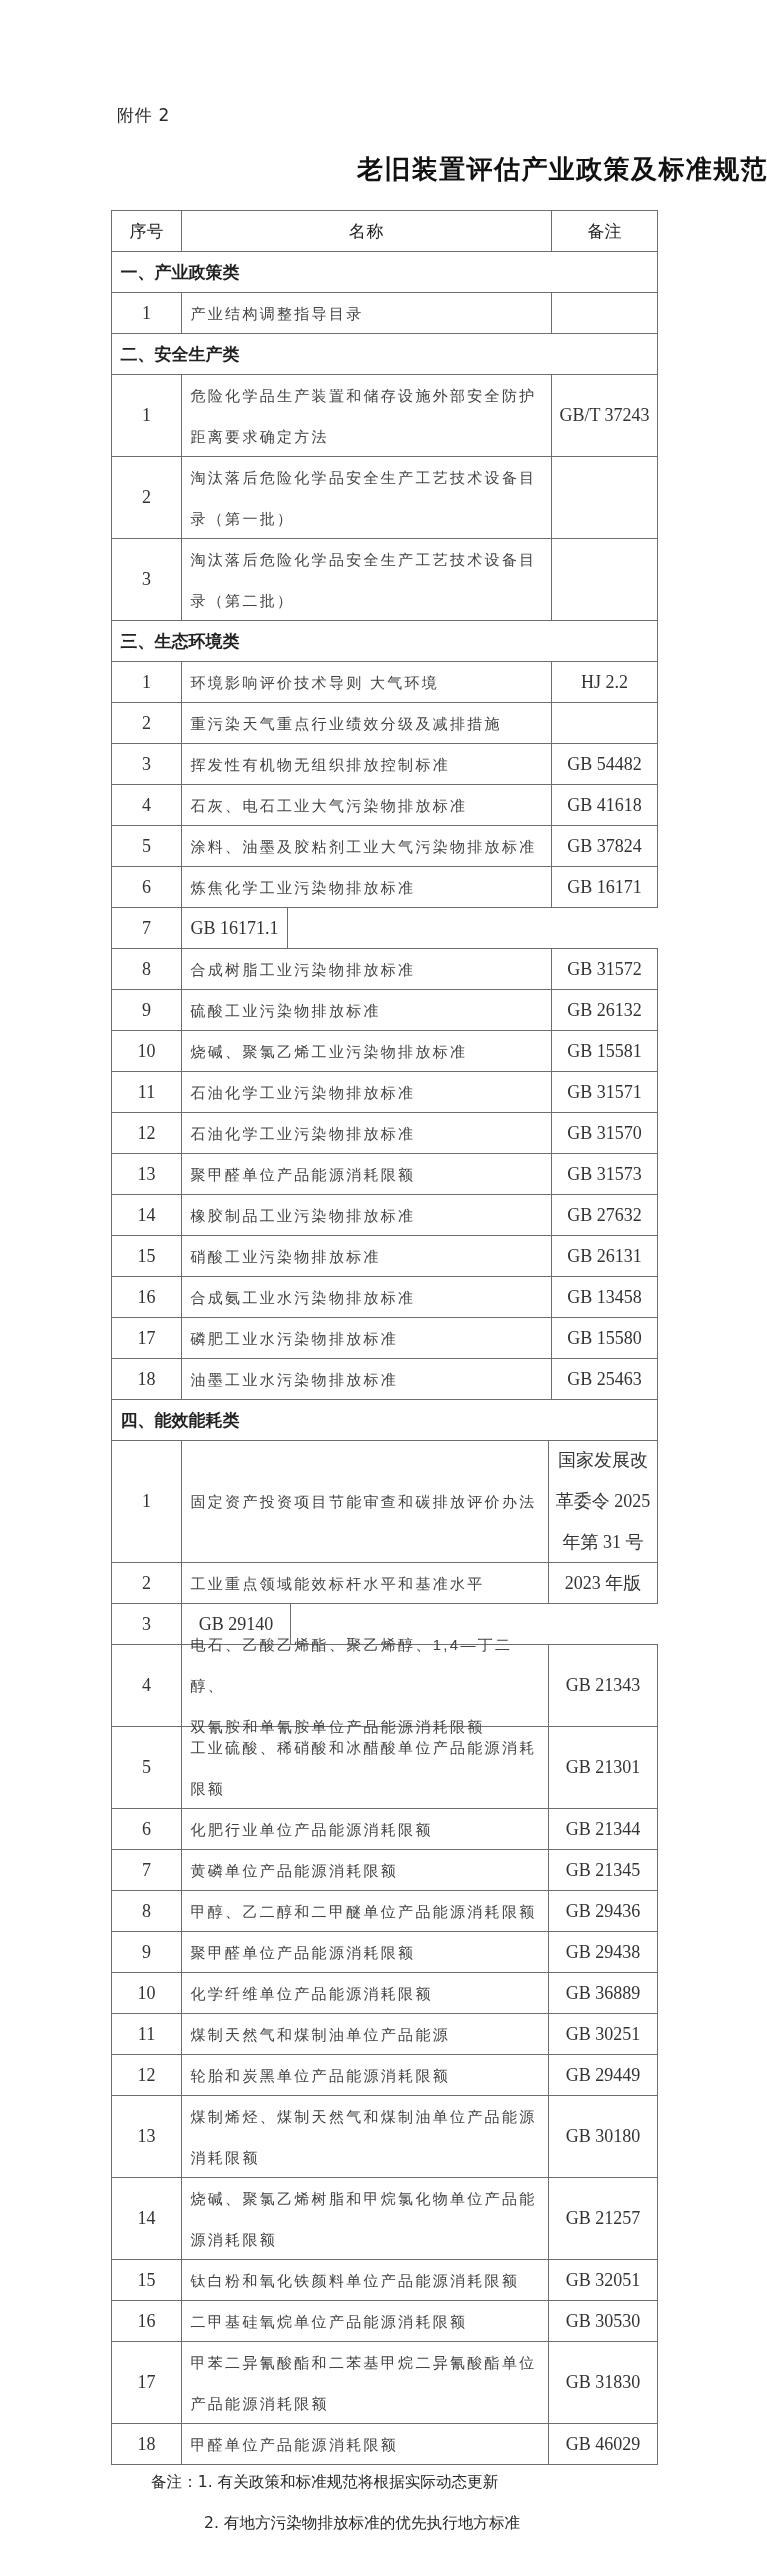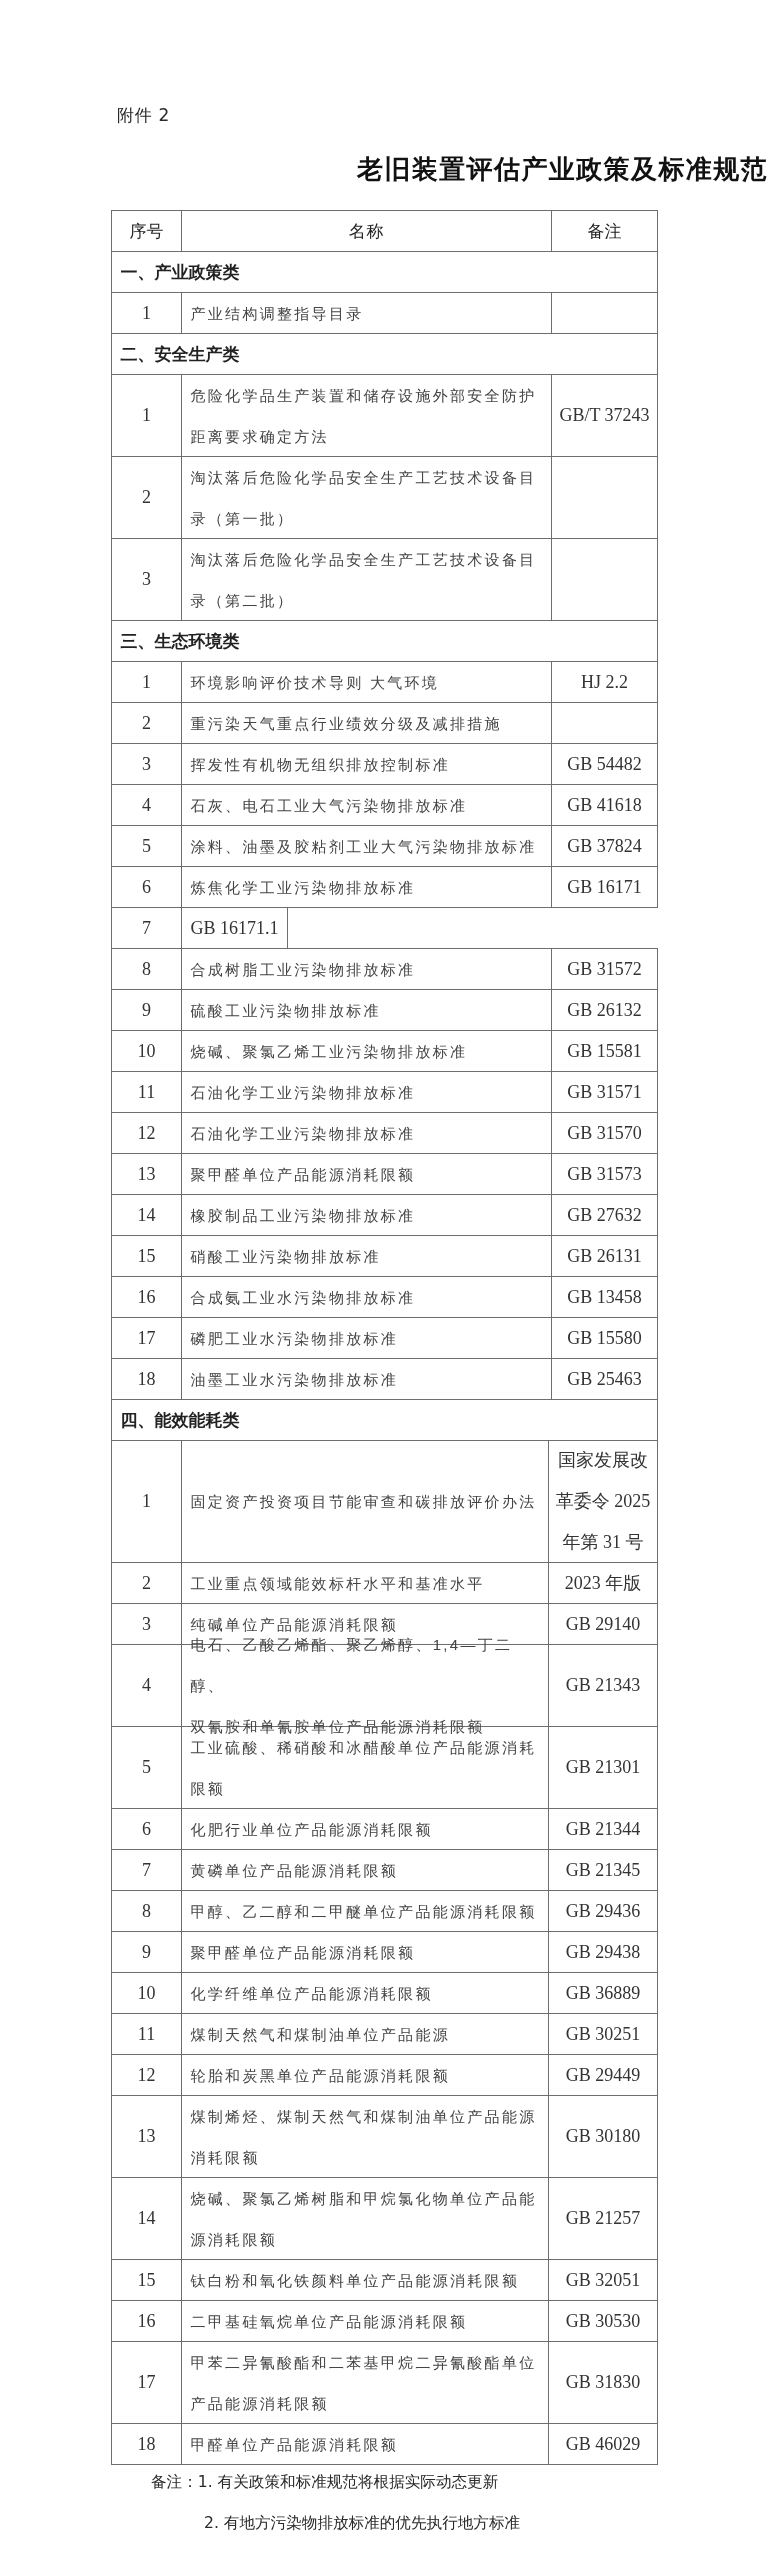--- a/index.html
+++ b/index.html
@@ -163,21 +163,20 @@
 革委令 2025
 年第 31 号</div>
     </div>
     <div class="row sec4" style="height: 41px;">
       <div class="cell c-no">2</div>
       <div class="cell c-name">工业重点领域能效标杆水平和基准水平</div>
       <div class="cell c-remark">2023 年版</div>
     </div>
     <div class="row sec4" style="height: 41px;">
       <div class="cell c-no">3</div>
-      <div class="cell c-name">纯碱单位产品能源消耗限额</div>
       <div class="cell c-remark">GB 29140</div>
     </div>
     <div class="row sec4" style="height: 82px;">
       <div class="cell c-no">4</div>
       <div class="cell c-name">电石、乙酸乙烯酯、聚乙烯醇、1,4—丁二醇、
 双氰胺和单氰胺单位产品能源消耗限额</div>
       <div class="cell c-remark">GB 21343</div>
     </div>
     <div class="row sec4" style="height: 82px;">
       <div class="cell c-no">5</div>

